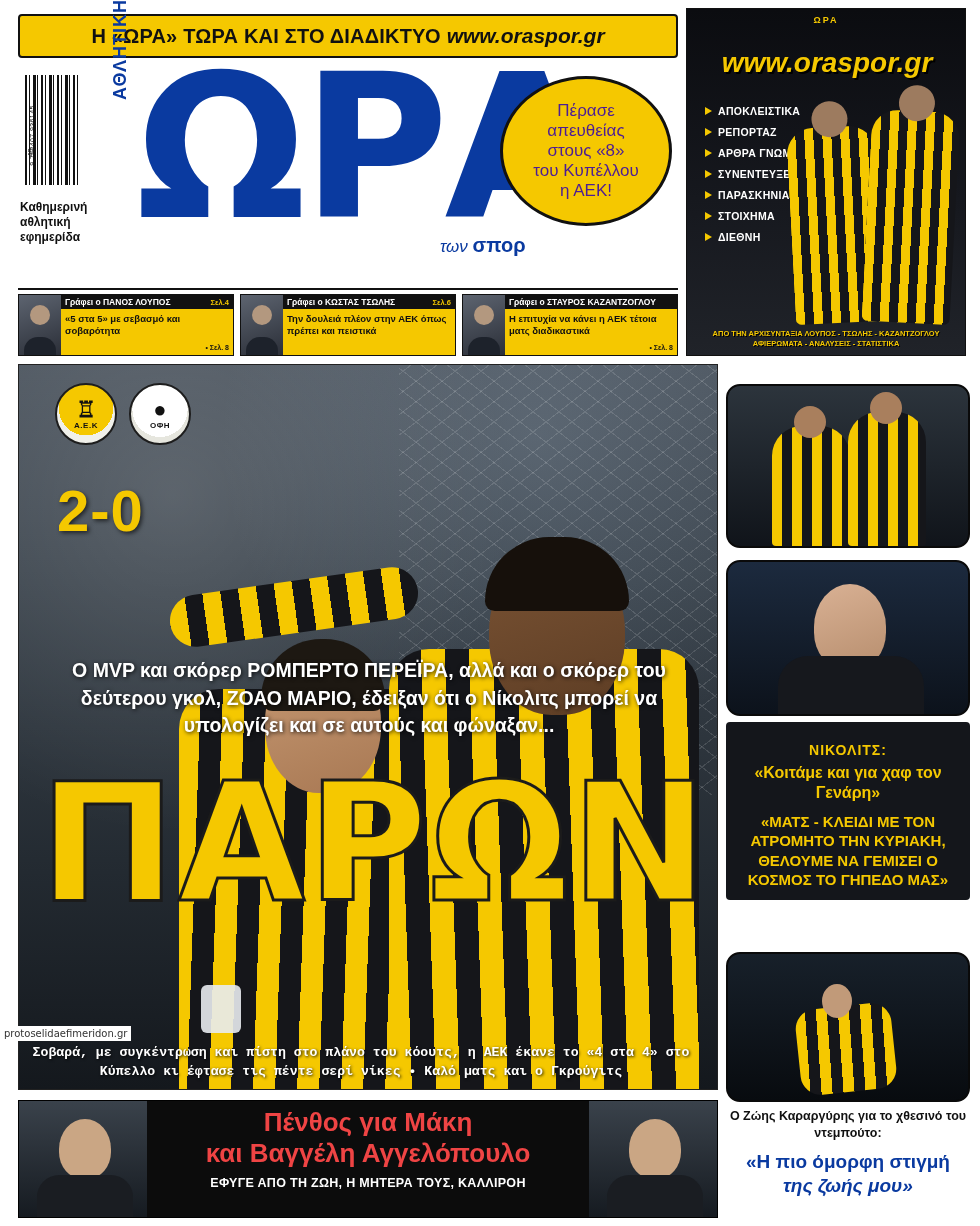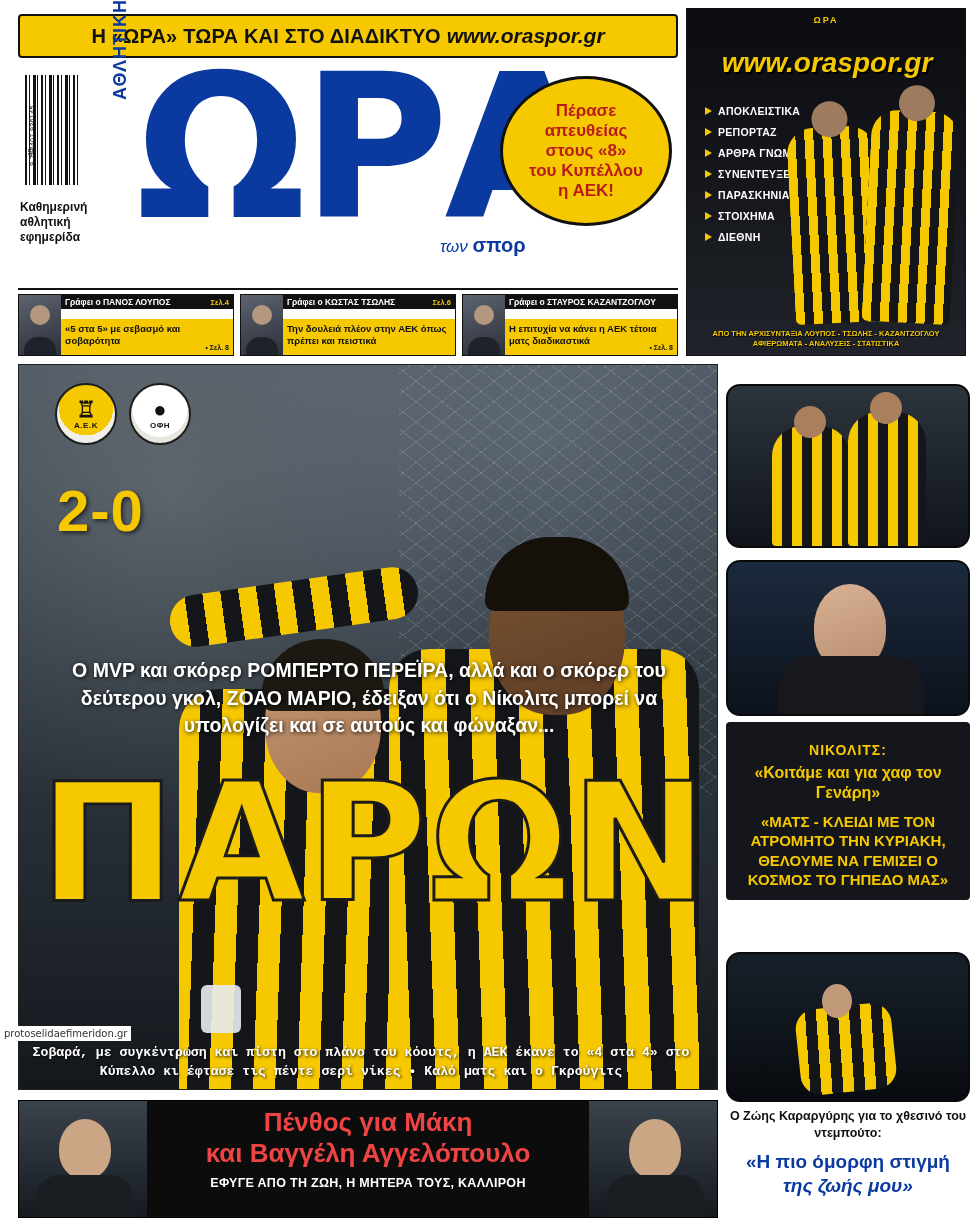--- a/index.html
+++ b/index.html
@@ -132,22 +132,22 @@
     display: flex;
     flex-direction: column;
     align-items: center;
     justify-content: center;
     text-align: center;
     line-height: 1.18;
   }
   .oval-badge span {
     display: block;
     font-size: 17px;
-    font-weight: bold;
-    color: #b91c1c;
+    font-weight: normal;
+    color: #4c1d95;
   }
 
   
   .dateline {
     position: absolute;
     left: 110px; top: 272px;
     width: 560px;
     text-align: center;
     font-size: 11px;
     font-weight: bold;
@@ -190,21 +190,21 @@
     background: #b3987f;
   }
   .col-photo::before {
     content: "";
     position: absolute;
     left: 5px; bottom: 0;
     width: 32px; height: 18px;
     border-radius: 14px 14px 0 0;
     background: #1d222b;
   }
-  .col-body { flex: 1; display: flex; flex-direction: column; gap: 10px; }
+  .col-body { flex: 1; display: flex; flex-direction: column; }
   .col-head {
     background: #111;
     color: #fff;
     font-size: 8.5px;
     font-weight: bold;
     padding: 2px 4px;
     display: flex;
     justify-content: space-between;
     align-items: center;
   }

